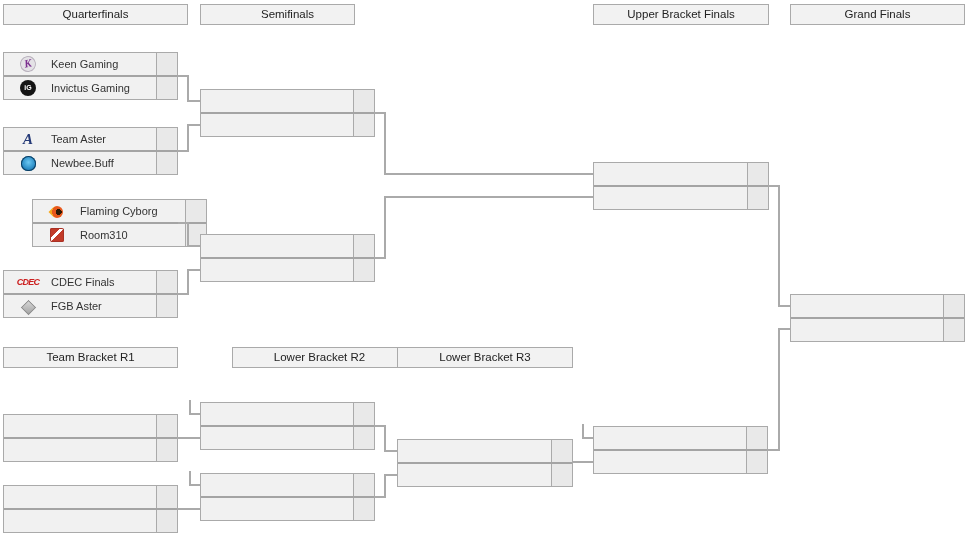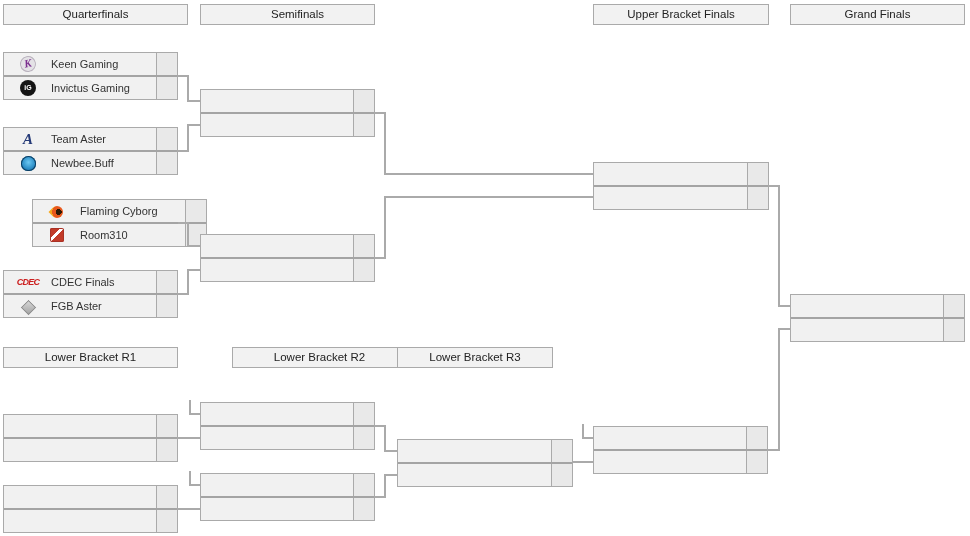--- a/index.html
+++ b/index.html
@@ -43,26 +43,26 @@
   .ic-fgb{width:11px;height:11px;margin-top:2px;transform:rotate(45deg);
     background:linear-gradient(135deg,#dcdcdc,#9f9f9f);box-shadow:inset 0 0 0 1px #8f8f8f;}
   .ln{position:absolute;background:#aaa;}
 </style>
 </head>
 <body>
 
 <div class="bracket">
 
   <div class="hdr" style="left:3px;top:4px;width:185px;">Quarterfinals</div>
-  <div class="hdr" style="left:200px;top:4px;width:175px;padding-left:20px;">Semifinals</div>
+  <div class="hdr" style="left:200px;top:4px;width:155px;padding-left:20px;">Semifinals</div>
   <div class="hdr" style="left:790px;top:4px;width:175px;">Grand Finals</div>
   <div class="hdr" style="left:593px;top:4px;width:176px;">Upper Bracket Finals</div>
-  <div class="hdr" style="left:3px;top:347px;width:175px;">Lower Bracket R1</div>
+  <div class="hdr" style="left:3px;top:347px;width:175px;">Team Bracket R1</div>
   <div class="hdr" style="left:200px;top:347px;width:175px;margin-left:32px;">Lower Bracket R2</div>
-  <div class="hdr" style="left:397px;top:347px;width:156px;">Lower Bracket R3</div>
+  <div class="hdr" style="left:397px;top:347px;width:176px;">Lower Bracket R3</div>
 
   <div class="match" style="left:3px;top:52px;">
     <div class="slot top">
       <span class="icon-wrap">
           <span class="team-icon ic-keen">K</span>
         </span>
       <span class="team-name">Keen Gaming</span>
       <span class="score"></span>
     </div>
     <div class="slot">

